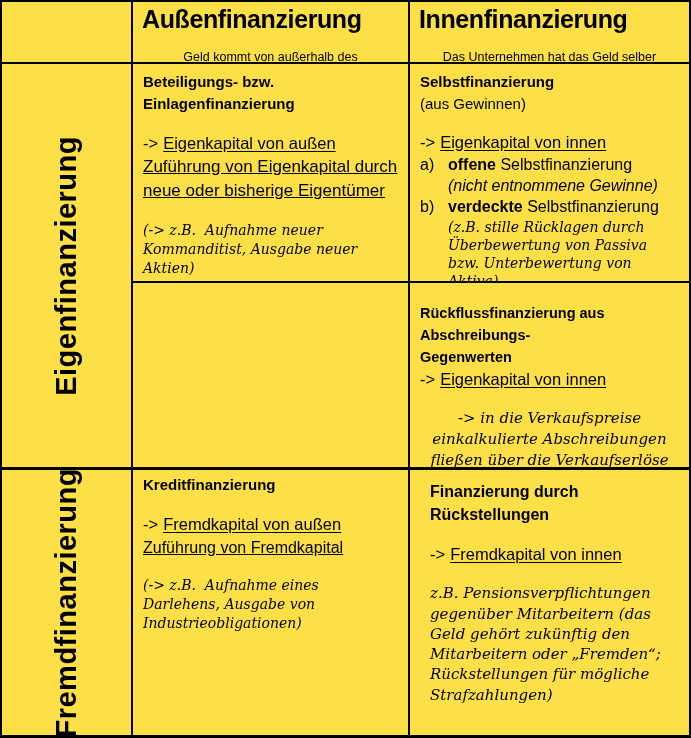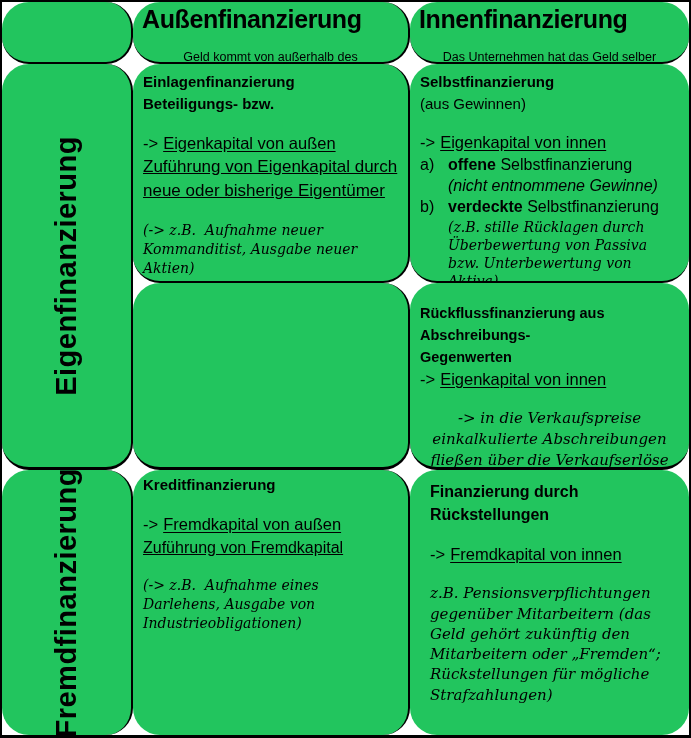--- a/index.html
+++ b/index.html
@@ -11,21 +11,21 @@
   }
   .tbl {
     width: 691px; height: 738px;
     display: grid;
     grid-template-columns: 131px 277px 1fr;
     grid-template-rows: 62px 219px 187px 1fr;
     border: 2px solid #000;
     border-bottom-width: 3px;
     background: #fff;
   }
-  .cell { background: #22c55e; overflow: hidden; border-radius: 27px; }
+  .cell { background: #fde047; overflow: hidden; }
   .br { border-right: 2px solid #000; }
   .bb { border-bottom: 2px solid #000; }
   .bb-thick { border-bottom: 3px solid #000; }
 
   
   .hdr { padding: 2px 9px 0 9px; }
   .big-title {
     font-size: 25px; font-weight: 700; letter-spacing: -0.4px;
     line-height: 1.2; white-space: nowrap;
   }
@@ -83,22 +83,22 @@
   <div class="cell bb hdr">
     <div class="big-title">Innenfinanzierung</div>
     <div class="hdr-sub"><span>Das Unternehmen hat das Geld </span><span class="u">selber</span><span> erwirtschaftet</span></div>
   </div>
 
   <div class="cell br bb-thick label-cell" style="grid-row: 2 / 4; grid-column: 1;">
     <div class="vlabel">Eigenfinanzierung</div>
   </div>
 
   <div class="cell br bb content" style="grid-row: 2; grid-column: 2;">
+    <div class="cell-title">Beteiligungs- bzw.</div>
     <div class="cell-title">Einlagenfinanzierung</div>
-    <div class="cell-title">Beteiligungs- bzw.</div>
     <div class="spacer"></div>
     <div class="arrow-line"><span class="arrow">-&gt;</span><span class="u">Eigenkapital von außen</span></div>
     <div class="body-lg">Zuführung von Eigenkapital durch neue oder bisherige Eigentümer</div>
     <div class="spacer"></div>
     <div class="serif-it">(-&gt; z.B.&nbsp; Aufnahme neuer Kommanditist, Ausgabe neuer Aktien)</div>
   </div>
 
   <div class="cell bb content" style="grid-row: 2; grid-column: 3;">
     <div class="cell-title">Selbstfinanzierung</div>
     <div class="plain">(aus Gewinnen)</div>

